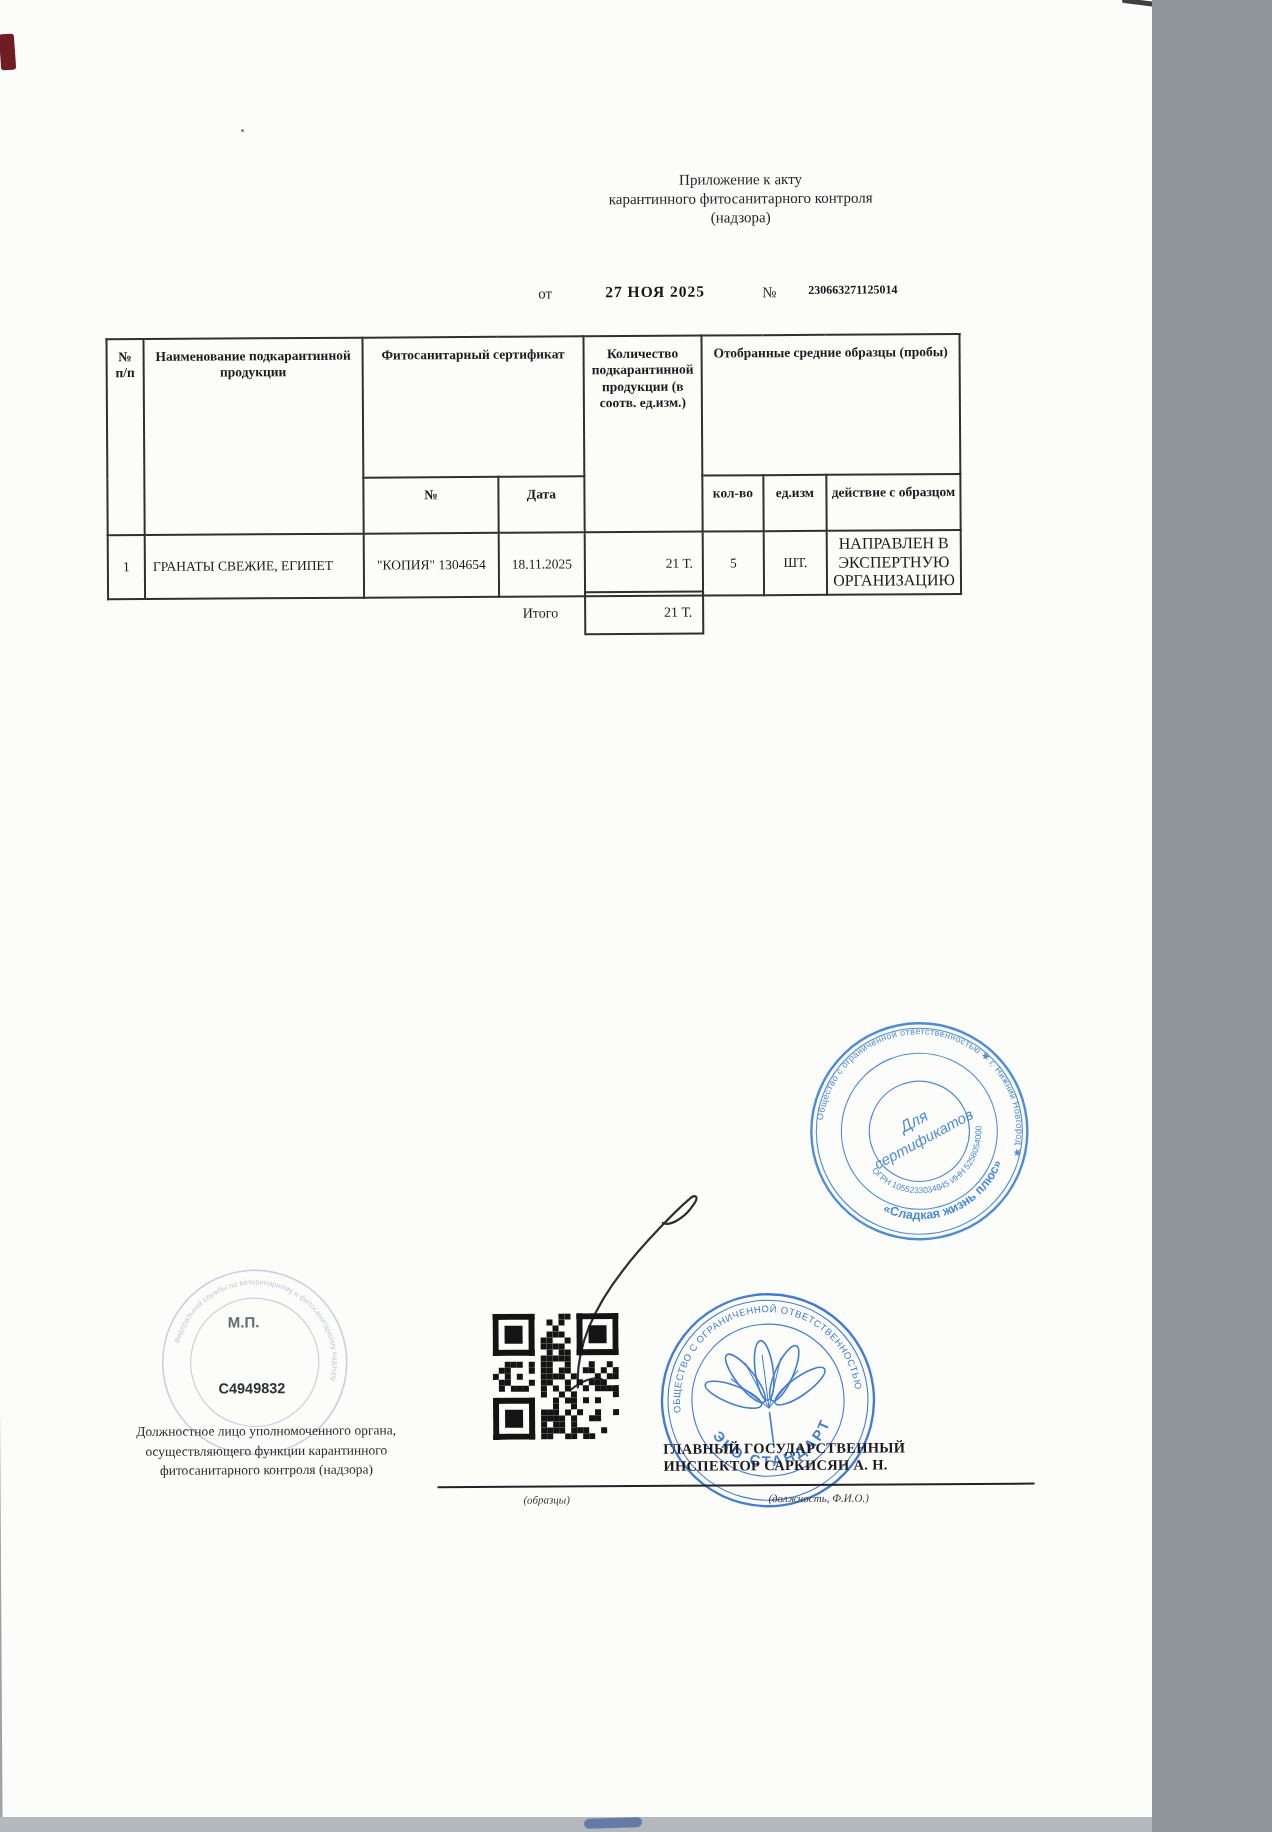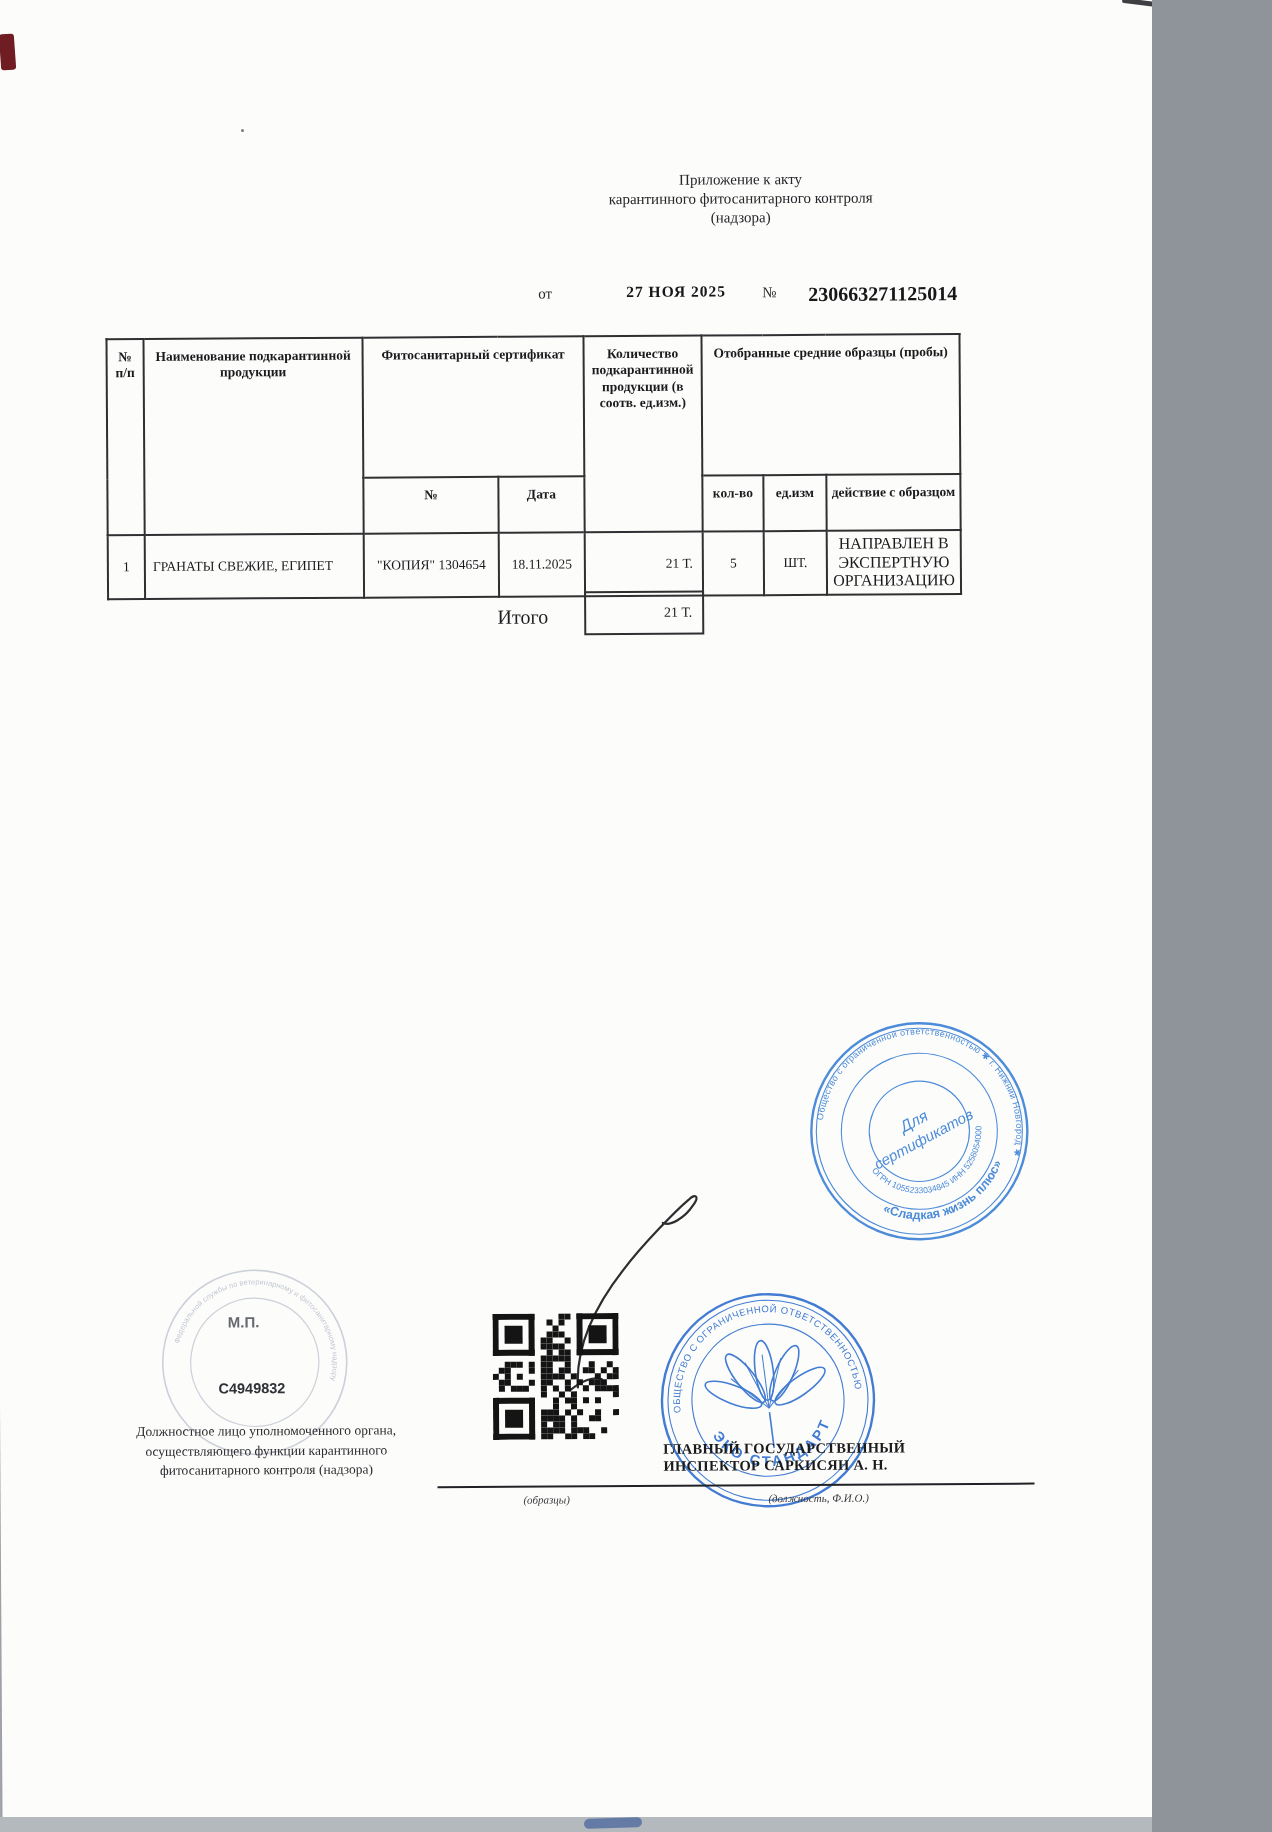--- a/index.html
+++ b/index.html
@@ -7,35 +7,35 @@
   body{background:#8e9499;font-family:"Liberation Serif",serif;color:#1d1d1f}
   .scan{position:relative;width:1152px;height:1832px;background:#b2b7bc;overflow:hidden}
   .paper{position:absolute;left:-3px;top:-5px;width:1278px;height:1834px;background:#fcfcfb;
          transform:rotate(-0.35deg);transform-origin:50% 50%;box-shadow:0 0 8px rgba(40,40,45,.35)}
   .abs{position:absolute}
 
   
   .title-block{left:567px;top:176px;width:362px;text-align:center;font-size:15px;line-height:1.25;color:#26262a}
   .date-label{top:290px;font-size:15px;color:#2a2a2e}
   .date-value{top:288px;font-size:15.5px;font-weight:bold;letter-spacing:1px;color:#17171a}
-  .num-value{top:289px;font-size:20px;font-weight:bold;color:#17171a}
+  .num-value{top:289px;font-size:12px;font-weight:bold;color:#17171a}
 
   
   .table-wrap{left:112px;top:340px}
   .doc-table{border-collapse:collapse;table-layout:fixed;width:853px;font-size:13.5px;color:#1b1b1e}
   .doc-table th,.doc-table td{border:2px solid #303032;padding:3px 4px;overflow:hidden}
   .doc-table th{font-weight:bold;vertical-align:top;padding-top:9px;text-align:center;line-height:1.22}
   .doc-table td{vertical-align:middle;text-align:center;line-height:1.18}
   tr.gh{height:140px}
   tr.sh{height:56px}
   tr.dr{height:54px}
   td.cell-product{text-align:left;padding-left:7px}
   td.cell-qty{text-align:right;padding-right:9px}
   td.cell-action{font-size:16px;line-height:1.16}
-  .total-label{left:403px;top:610px;width:150px;text-align:right;font-size:20px}
+  .total-label{left:413px;top:610px;width:150px;text-align:right;font-size:14px}
   .total-box{left:589px;top:596px;width:120px;height:44px;border:2px solid #303032;
              text-align:right;padding-right:10px;line-height:40px;font-size:14px}
 
   
   .official-block{left:119px;top:1424px;width:294px;text-align:center;font-size:13.5px;line-height:1.45;color:#2c2c30}
   .sig-line{left:437px;top:1490px;width:597px;height:2px;background:#222226}
   .sig-caption{left:498px;top:1498px;width:96px;text-align:center;font-size:11px;font-style:italic;color:#3a3a3e}
   .inspector-block{left:663px;top:1446px;width:300px;font-size:14.5px;font-weight:bold;line-height:1.18;color:#1a1a1d;letter-spacing:.3px}
   .pos-caption{left:745px;top:1498px;width:146px;text-align:center;font-size:11px;font-style:italic;color:#3a3a3e}
 
@@ -63,21 +63,21 @@
 <div class="scan">
   <div class="paper">
 
     <div class="abs title-block">
       <div>Приложение к акту</div>
       <div>карантинного фитосанитарного контроля</div>
       <div>(надзора)</div>
     </div>
 
     <span class="abs date-label" style="left:545px">от</span>
-    <span class="abs date-value" style="left:633px">27 НОЯ 2025</span>
+    <span class="abs date-value" style="left:612px">27 НОЯ 2025</span>
     <span class="abs date-label" style="left:769px">№</span>
     <span class="abs num-value" style="left:815px">230663271125014</span>
 
     <div class="abs table-wrap">
       <table class="doc-table">
         <colgroup>
           <col style="width:37px">
             <col style="width:219px">
             <col style="width:135px">
             <col style="width:86px">

